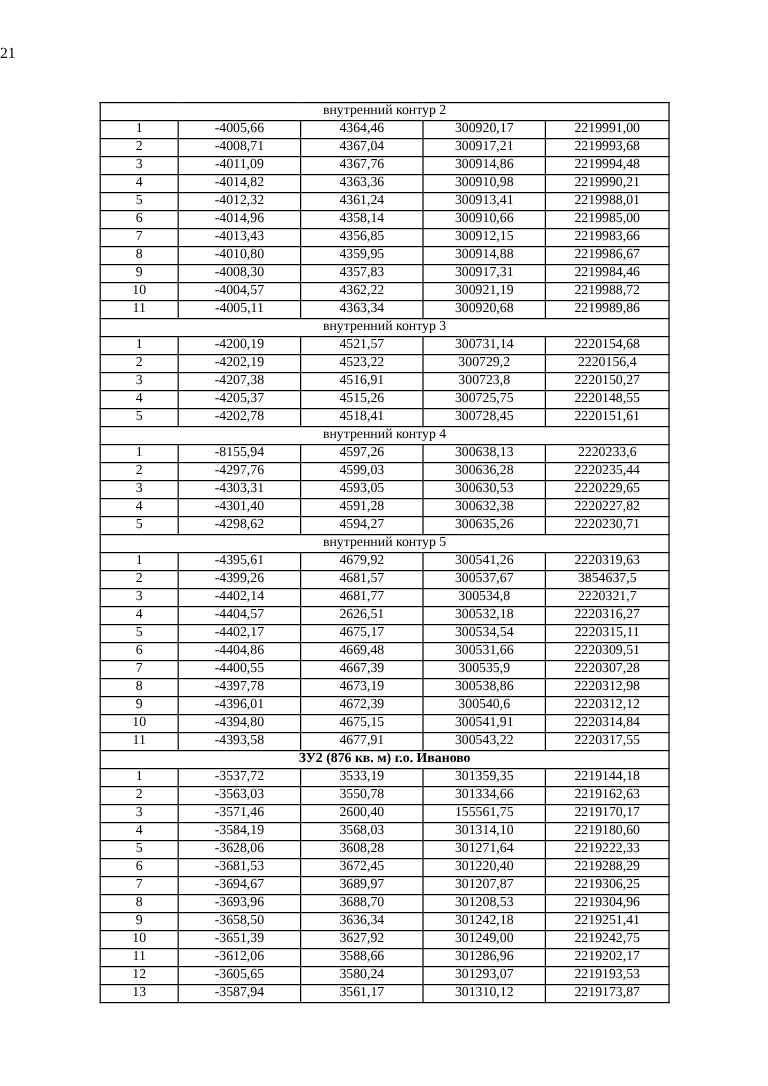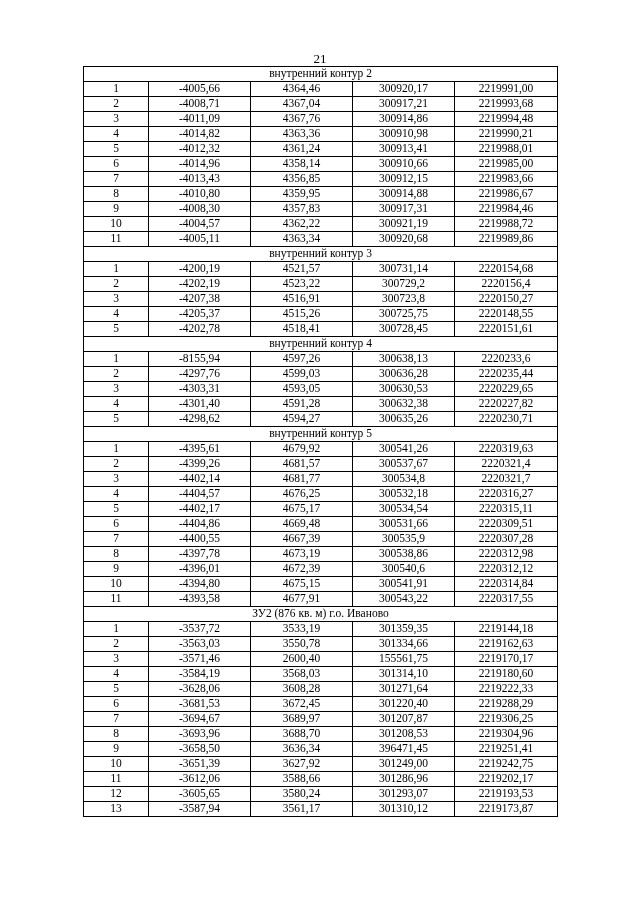--- a/index.html
+++ b/index.html
@@ -13,48 +13,46 @@
     font-family: "Liberation Serif", serif;
     color: #000000;
     position: relative;
     overflow: hidden;
   }
   .page-number {
     position: absolute;
     top: 36px;
     left: 0;
     width: 100%;
-    text-align: center;
     font-size: 13px;
-    margin-top: 15px;
   }
   table.coords {
     position: absolute;
-    top: 66px;
+    top: 85px;
     left: 83px;
     width: 474px;
     border-collapse: collapse;
     table-layout: fixed;
     font-size: 11.5px;
   }
   table.coords td {
     border: 1px solid #000000;
     text-align: center;
     vertical-align: middle;
     padding: 0 2px;
     height: 14px;
     line-height: 1.15;
     white-space: nowrap;
     overflow: hidden;
   }
   td.section {
     font-weight: normal;
   }
   td.section.bold {
-    font-weight: normal;
+    font-weight: bold;
   }
 </style>
 </head>
 <body>
 
 <div class="page-number">21</div>
 
 <table class="coords">
   <colgroup>
     <col style="width:65px">
@@ -228,33 +226,33 @@
         <td>-4395,61</td>
         <td>4679,92</td>
         <td>300541,26</td>
         <td>2220319,63</td>
       </tr>
       <tr>
         <td>2</td>
         <td>-4399,26</td>
         <td>4681,57</td>
         <td>300537,67</td>
-        <td>2220321,4</td>
+        <td>3854637,5</td>
       </tr>
       <tr>
         <td>3</td>
         <td>-4402,14</td>
         <td>4681,77</td>
         <td>300534,8</td>
         <td>2220321,7</td>
       </tr>
       <tr>
         <td>4</td>
         <td>-4404,57</td>
-        <td>4676,25</td>
+        <td>2626,51</td>
         <td>300532,18</td>
         <td>2220316,27</td>
       </tr>
       <tr>
         <td>5</td>
         <td>-4402,17</td>
         <td>4675,17</td>
         <td>300534,54</td>
         <td>2220315,11</td>
       </tr>
@@ -356,21 +354,21 @@
         <td>8</td>
         <td>-3693,96</td>
         <td>3688,70</td>
         <td>301208,53</td>
         <td>2219304,96</td>
       </tr>
       <tr>
         <td>9</td>
         <td>-3658,50</td>
         <td>3636,34</td>
-        <td>396471,45</td>
+        <td>301242,18</td>
         <td>2219251,41</td>
       </tr>
       <tr>
         <td>10</td>
         <td>-3651,39</td>
         <td>3627,92</td>
         <td>301249,00</td>
         <td>2219242,75</td>
       </tr>
       <tr>

